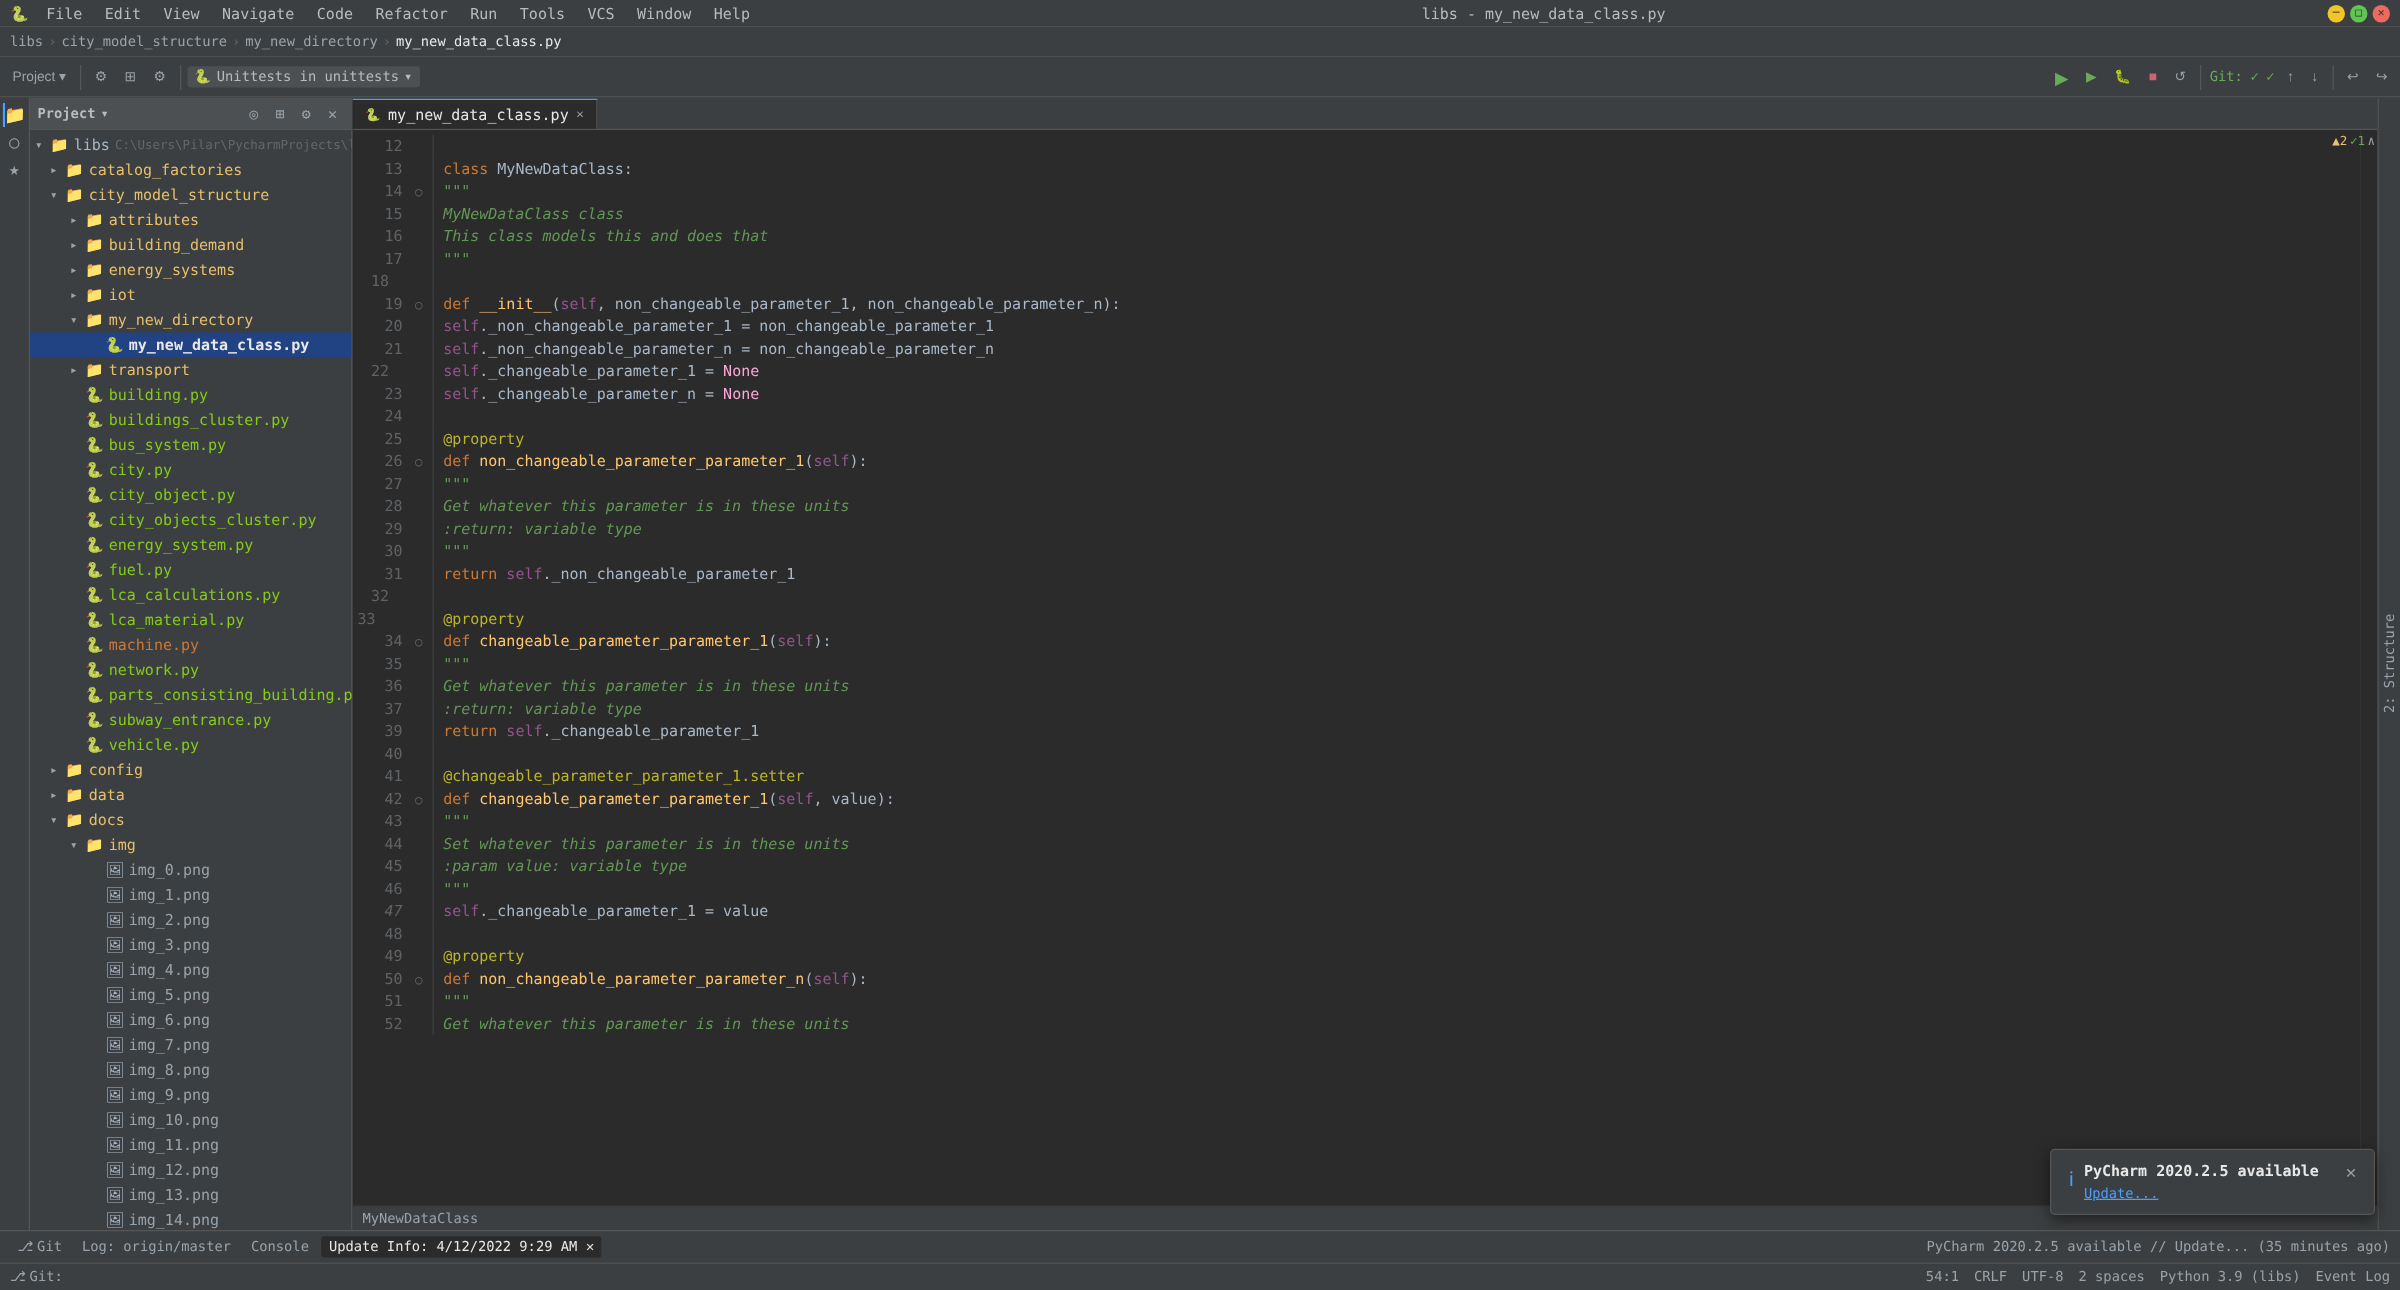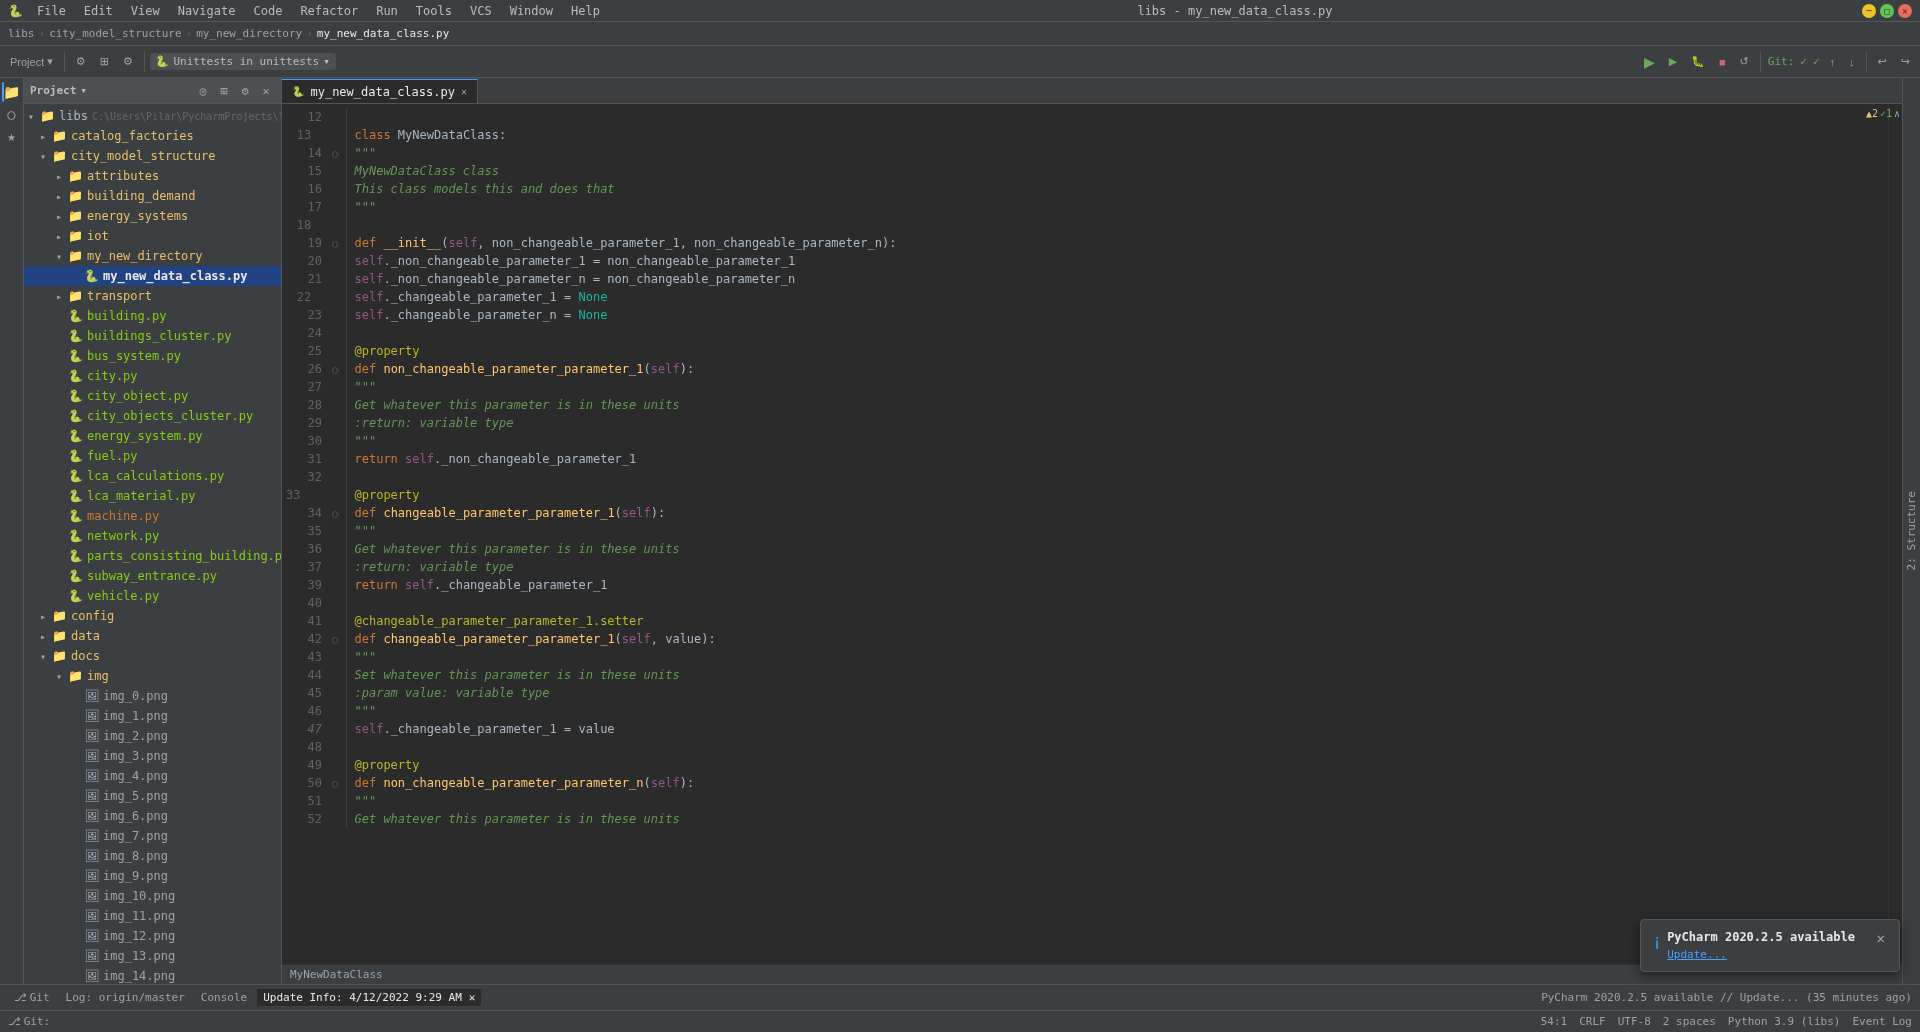--- a/index.html
+++ b/index.html
@@ -73,21 +73,21 @@
     #code-content::-webkit-scrollbar { width: 8px; height: 8px; }
     #code-content::-webkit-scrollbar-track { background: #2b2b2b; }
     #code-content::-webkit-scrollbar-thumb { background: #555; border-radius: 4px; }
 
     
     .kw { color: #cc7832; }
     .fn { color: #ffc66d; }
     .cm { color: #629755; font-style: italic; }
     .self-kw { color: #94558d; }
     .deco { color: #bbb529; }
-    .none-kw { color: #14b8a6; }
+    .none-kw { color: #f9a8d4; }
 
     
     #statusbar { height: 22px; background: #3c3f41; display: flex; align-items: center; padding: 0 8px; border-top: 1px solid #555; font-size: 11px; color: #9aa3aa; flex-shrink: 0; gap: 8px; }
     #statusbar-right { margin-left: auto; display: flex; gap: 12px; }
     .status-item { display: flex; align-items: center; gap: 3px; cursor: pointer; }
 
     
     #notification { position: absolute; bottom: 60px; right: 20px; background: #3c3f41; border: 1px solid #555; border-radius: 4px; padding: 10px 14px; width: 260px; display: flex; align-items: flex-start; gap: 8px; box-shadow: 0 4px 12px rgba(0,0,0,0.5); }
     #notification .notif-icon { color: #4a9eff; font-size: 16px; flex-shrink: 0; margin-top: 2px; }
     #notification .notif-text { flex: 1; }
@@ -450,21 +450,21 @@
       <div id="code-content" style="flex:1;overflow:auto;background:#2b2b2b;padding:4px 0;line-height:1.5;font-family:Consolas,Monaco,monospace;font-size:12px;">
 
         <table style="border-collapse:collapse;width:100%;">
           <tbody>
               <tr>
             <td style="width:50px;text-align:right;color:#606366;padding-right:10px;padding-left:4px;user-select:none;vertical-align:top;">12</td>
             <td style="width:14px;border-right:1px solid #3c3f41;padding-right:4px;"></td>
             <td style="padding-left:8px;">&nbsp;</td>
           </tr>
           <tr>
-            <td style="width:50px;text-align:center;color:#606366;padding-right:10px;padding-left:4px;user-select:none;">13</td>
+            <td style="width:50px;text-align:right;color:#606366;padding-right:10px;padding-left:4px;user-select:none;">13</td>
             <td style="width:14px;border-right:1px solid #3c3f41;"></td>
             <td style="padding-left:8px;"><span class="kw">class</span> <span style="color:#a9b7c6;">MyNewDataClass</span>:</td>
           </tr>
           <tr>
             <td style="width:50px;text-align:right;color:#606366;padding-right:10px;padding-left:4px;user-select:none;">14</td>
             <td style="width:14px;border-right:1px solid #3c3f41;"><span style="color:#606366;font-size:10px;">○</span></td>
             <td style="padding-left:8px;"><span style="color:#629755;">    """</span></td>
           </tr>
           <tr>
             <td style="width:50px;text-align:right;color:#606366;padding-right:10px;padding-left:4px;user-select:none;">15</td>
@@ -545,21 +545,21 @@
             <td style="width:50px;text-align:right;color:#606366;padding-right:10px;padding-left:4px;user-select:none;">30</td>
             <td style="width:14px;border-right:1px solid #3c3f41;"></td>
             <td style="padding-left:8px;">        <span class="cm">"""</span></td>
           </tr>
           <tr>
             <td style="width:50px;text-align:right;color:#606366;padding-right:10px;padding-left:4px;user-select:none;">31</td>
             <td style="width:14px;border-right:1px solid #3c3f41;"></td>
             <td style="padding-left:8px;">        <span class="kw">return</span> <span class="self-kw">self</span>._non_changeable_parameter_1</td>
           </tr>
           <tr>
-            <td style="width:50px;text-align:right;color:#606366;padding-right:10px;padding-left:4px;user-select:none;">32</td>
+            <td style="width:50px;text-align:center;color:#606366;padding-right:10px;padding-left:4px;user-select:none;">32</td>
             <td style="width:14px;border-right:1px solid #3c3f41;"></td>
             <td style="padding-left:8px;">&nbsp;</td>
           </tr>
           <tr>
             <td style="width:50px;text-align:left;color:#606366;padding-right:10px;padding-left:4px;user-select:none;">33</td>
             <td style="width:14px;border-right:1px solid #3c3f41;"></td>
             <td style="padding-left:8px;">    <span class="deco">@property</span></td>
           </tr>
           <tr>
             <td style="width:50px;text-align:right;color:#606366;padding-right:10px;padding-left:4px;user-select:none;">34</td>

